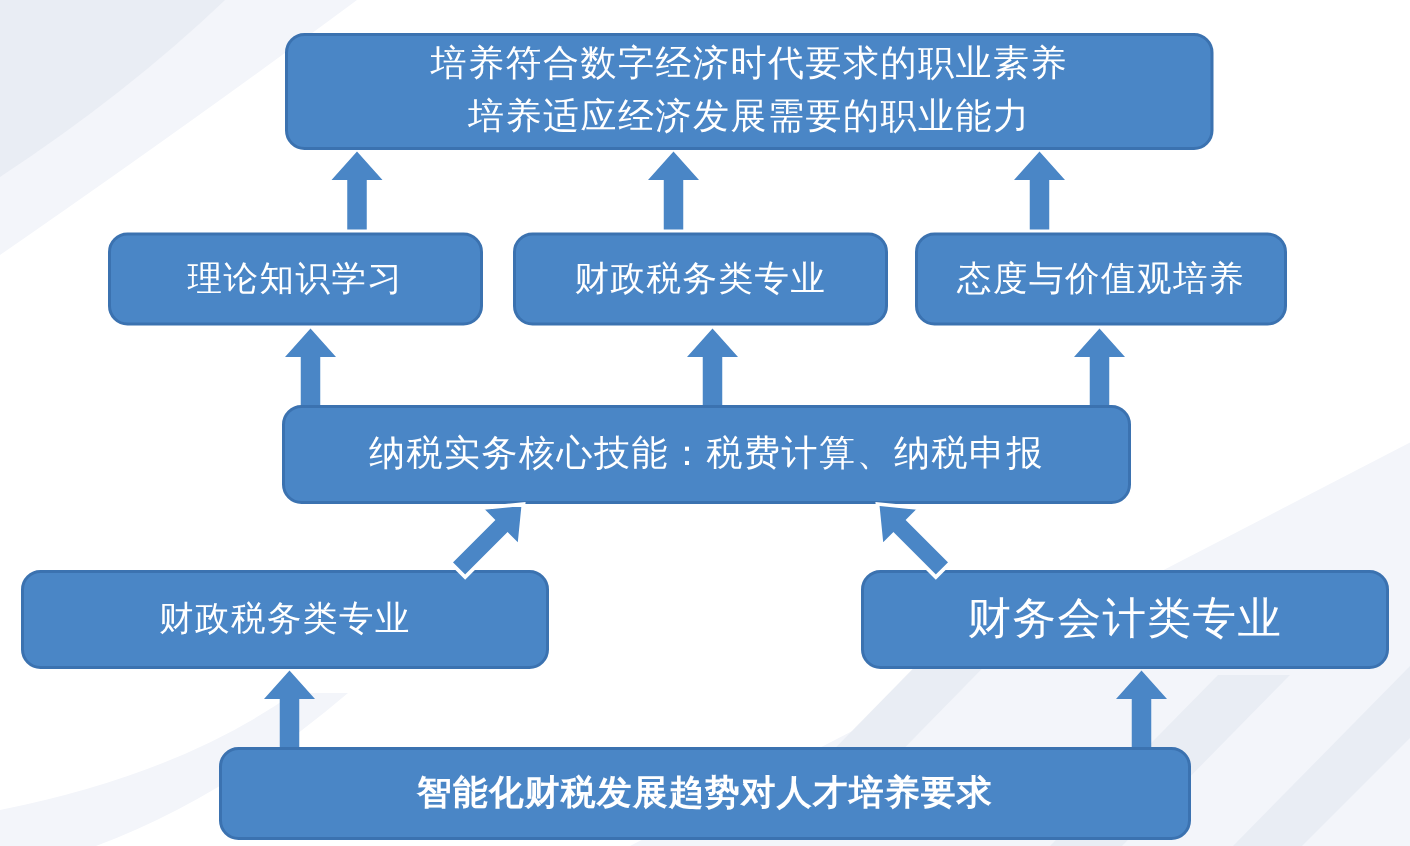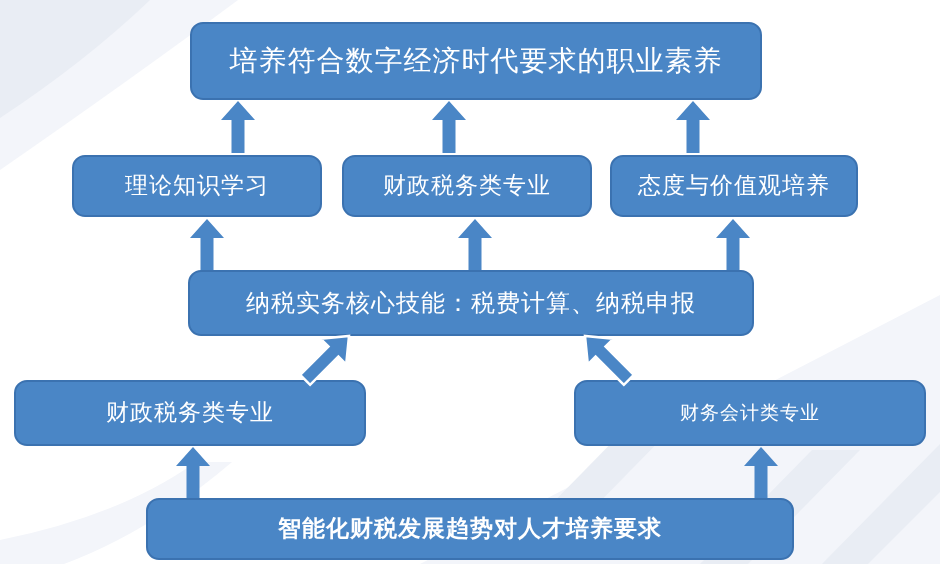--- a/index.html
+++ b/index.html
@@ -33,27 +33,27 @@
     border-radius: 13px;
     color: var(--text);
     display: flex;
     flex-direction: column;
     align-items: center;
     justify-content: center;
     text-align: center;
     letter-spacing: 1px;
     line-height: 1.45;
   }
-  .box-top    { left: 190px; top: 22px;  width: 572px; height: 78px; font-size: 28px; }
+  .box-top    { left: 190px; top: 22px;  width: 619px; height: 78px; font-size: 24px; }
   .box-r2a    { left: 72px;  top: 155px; width: 250px; height: 62px; font-size: 23px; }
   .box-r2b    { left: 342px; top: 155px; width: 250px; height: 62px; font-size: 23px; }
   .box-r2c    { left: 610px; top: 155px; width: 248px; height: 62px; font-size: 23px; }
   .box-core   { left: 188px; top: 270px; width: 566px; height: 66px; font-size: 24px; }
   .box-r4a    { left: 14px;  top: 380px; width: 352px; height: 66px; font-size: 23px; }
-  .box-r4b    { left: 574px; top: 380px; width: 352px; height: 66px; font-size: 19px; }
+  .box-r4b    { left: 574px; top: 380px; width: 352px; height: 66px; font-size: 29px; }
   .box-bottom { left: 146px; top: 498px; width: 648px; height: 62px; font-size: 23px; font-weight: bold; }
   .arrow { fill: var(--arrow); }
   .arrow-outlined { fill: var(--arrow); stroke: var(--canvas-bg); stroke-width: 2.5px; }
   .decor-lighter { fill: var(--decor-lighter); }
   .decor-light { fill: var(--decor-light); }
 </style>
 </head>
 <body>
 
 <div class="canvas">
@@ -82,20 +82,21 @@
     <polygon class="arrow" points="754.5,500 754.5,466 744,466 761,447 778,466 767.5,466 767.5,500"></polygon>
   </svg>
 
   <svg class="layer diag-layer" viewBox="0 0 940 564">
     <polygon class="arrow-outlined" transform="rotate(45 349 336)" points="342,398 342,358 331,358 349,336 367,358 356,358 356,398"></polygon>
     <polygon class="arrow-outlined" transform="rotate(-45 585 336)" points="578,398 578,358 567,358 585,336 603,358 592,358 592,398"></polygon>
   </svg>
 
   <div class="box box-top">
     <span>培养符合数字经济时代要求的职业素养</span>
+    <span>培养适应经济发展需要的职业能力</span>
   </div>
 
   <div class="box box-r2a">
     <span>理论知识学习</span>
   </div>
   <div class="box box-r2b">
     <span>财政税务类专业</span>
   </div>
   <div class="box box-r2c">
     <span>态度与价值观培养</span>

